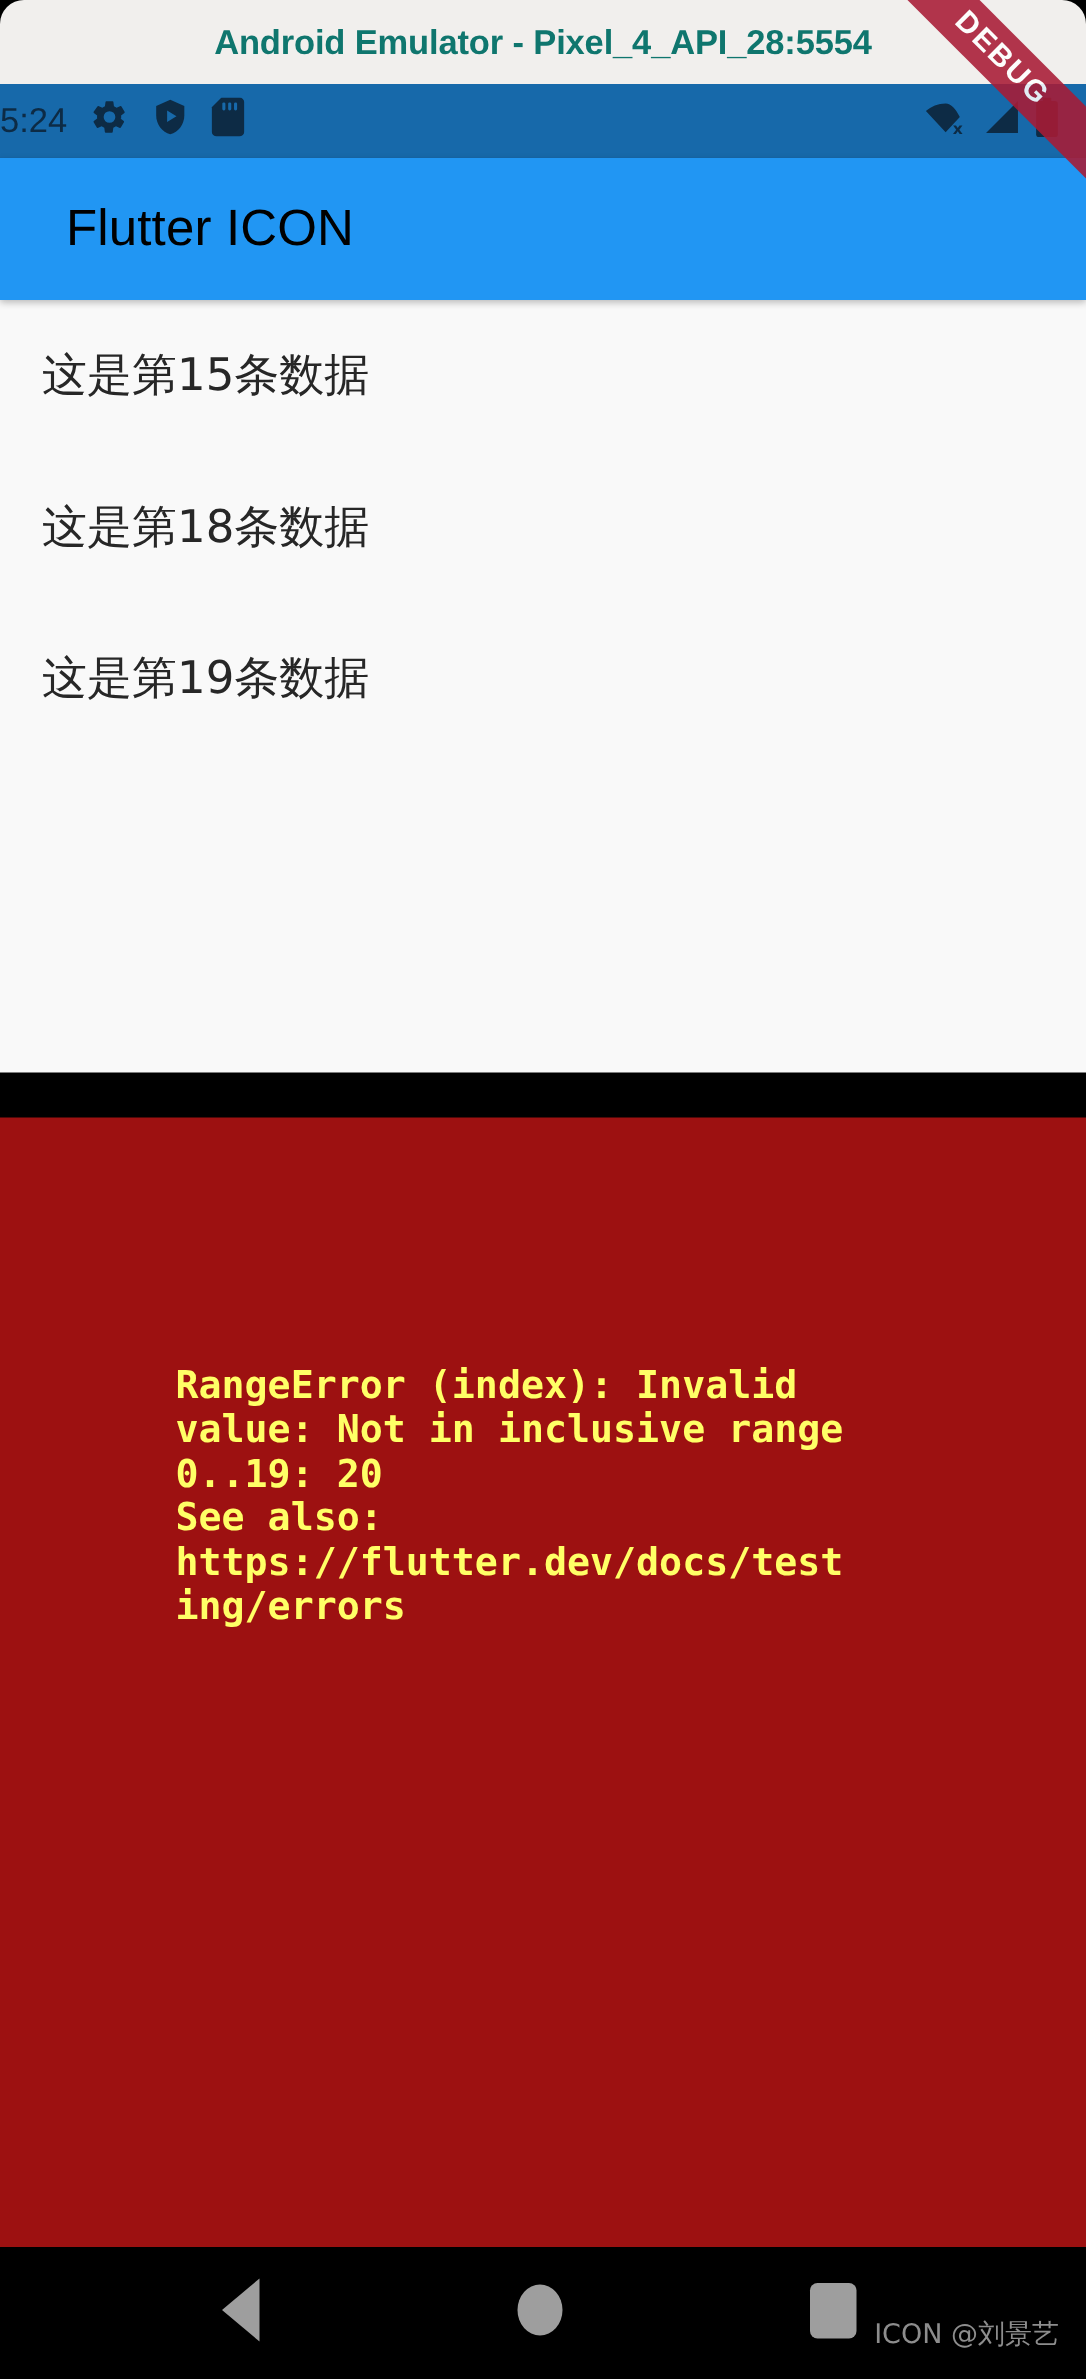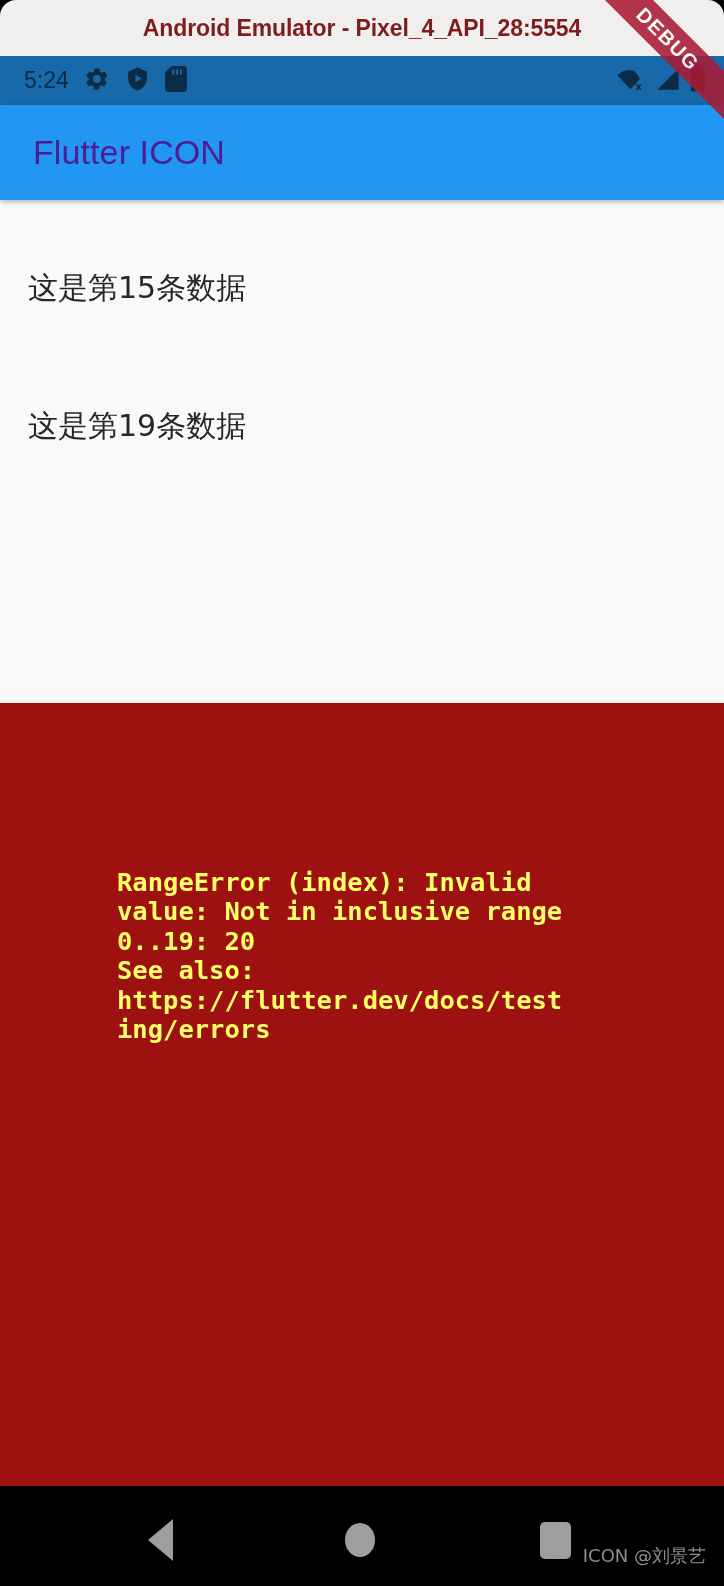--- a/index.html
+++ b/index.html
@@ -32,41 +32,40 @@
     background: #f1efed;
     border-top-left-radius: 16px;
     border-top-right-radius: 16px;
     display: flex;
     align-items: center;
     justify-content: center;
   }
   #emulator-title {
     font-size: 23px;
     font-weight: bold;
-    color: #7f1d1d;
+    color: #0f766e;
     letter-spacing: -0.1px;
     white-space: nowrap;
   }
 
   
   #status-bar {
     position: absolute;
     left: 0;
     top: 56px;
     width: 724px;
     height: 49px;
     background: #1769aa;
     display: flex;
     align-items: center;
     overflow: hidden;
   }
   #status-left {
     display: flex;
     align-items: center;
-    padding-left: 24px;
     gap: 15px;
   }
   #status-clock {
     font-size: 23px;
     color: #0d2b45;
     font-weight: normal;
     line-height: 1;
   }
   #status-right {
     position: absolute;
@@ -86,57 +85,56 @@
     top: 105px;
     width: 724px;
     height: 95px;
     background: #2196f3;
     display: flex;
     align-items: center;
     box-shadow: 0 2px 5px rgba(0,0,0,0.28);
     z-index: 2;
   }
   #app-bar-title {
-    color: #4c1d95;
+    color: #000000;
     font-size: 34px;
-    padding-left: 33px;
+    padding-left: 44px;
     letter-spacing: 0.1px;
     font-weight: normal;
   }
 
   
   #list-area {
     position: absolute;
     left: 0;
     top: 200px;
     width: 724px;
     height: 515px;
     background: #f9f9f9;
     overflow: hidden;
   }
   .list-item {
     height: 101px;
     display: flex;
     align-items: center;
     padding-left: 28px;
     box-sizing: border-box;
-    margin-top: 37px;
   }
   .list-item-label {
     font-size: 30px;
     color: #272727;
     line-height: 1.2;
     font-family: "DejaVu Sans", "Liberation Sans", sans-serif;
   }
 
   
   #error-box {
     position: absolute;
     left: 0;
-    top: 703px;
+    top: 745px;
     width: 724px;
     height: 783px;
     background: #9d1111;
     overflow: hidden;
   }
   #error-text {
     position: absolute;
     left: 117px;
     top: 165px;
     width: 452px;
@@ -285,20 +283,23 @@
 
   <div id="app-bar">
     <span id="app-bar-title">Flutter ICON</span>
   </div>
 
   <div id="list-area">
     <div class="list-item">
       <span class="list-item-label">这是第15条数据</span>
     </div>
     <div class="list-item">
+      <span class="list-item-label">这是第18条数据</span>
+    </div>
+    <div class="list-item">
       <span class="list-item-label">这是第19条数据</span>
     </div>
   </div>
 
   <div id="error-box">
     <div id="error-text">RangeError (index): Invalid value: Not in inclusive range 0..19: 20
 See also: https://flutter.dev/docs/testing/errors</div>
   </div>
 
   <div id="nav-bar">

